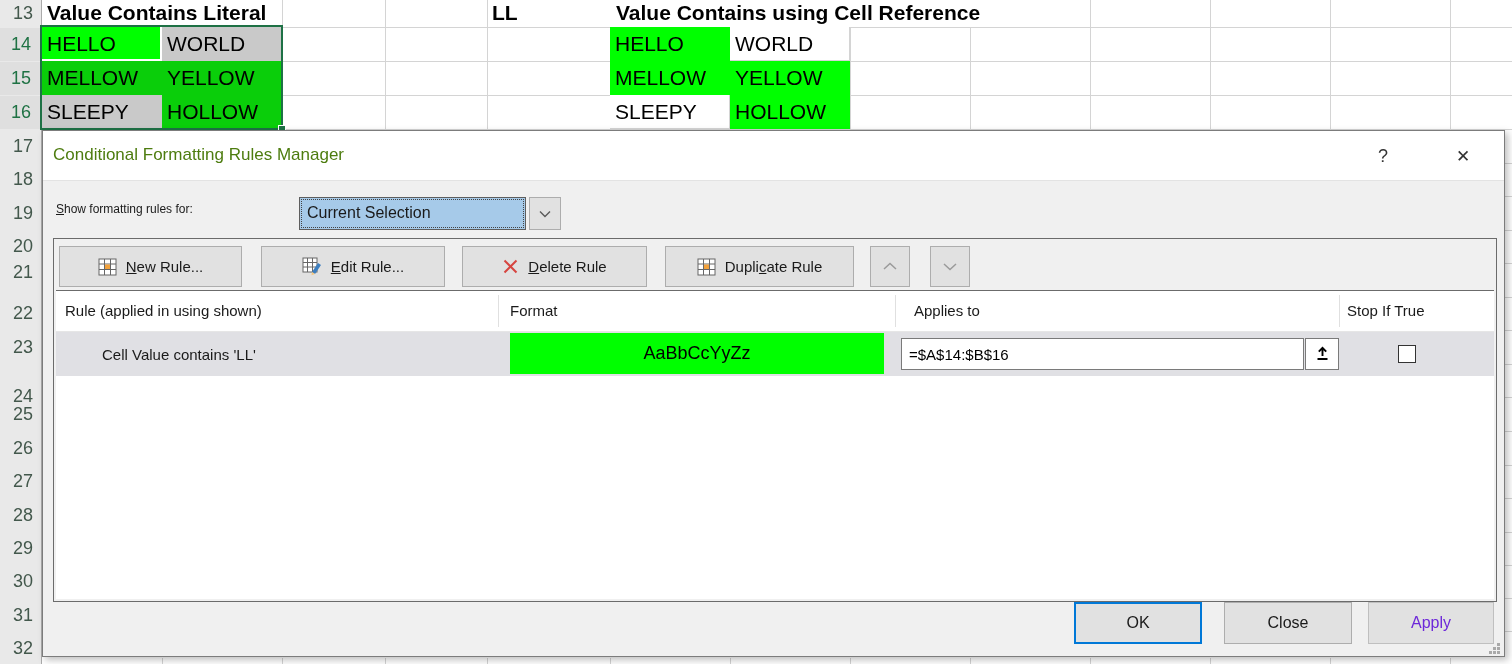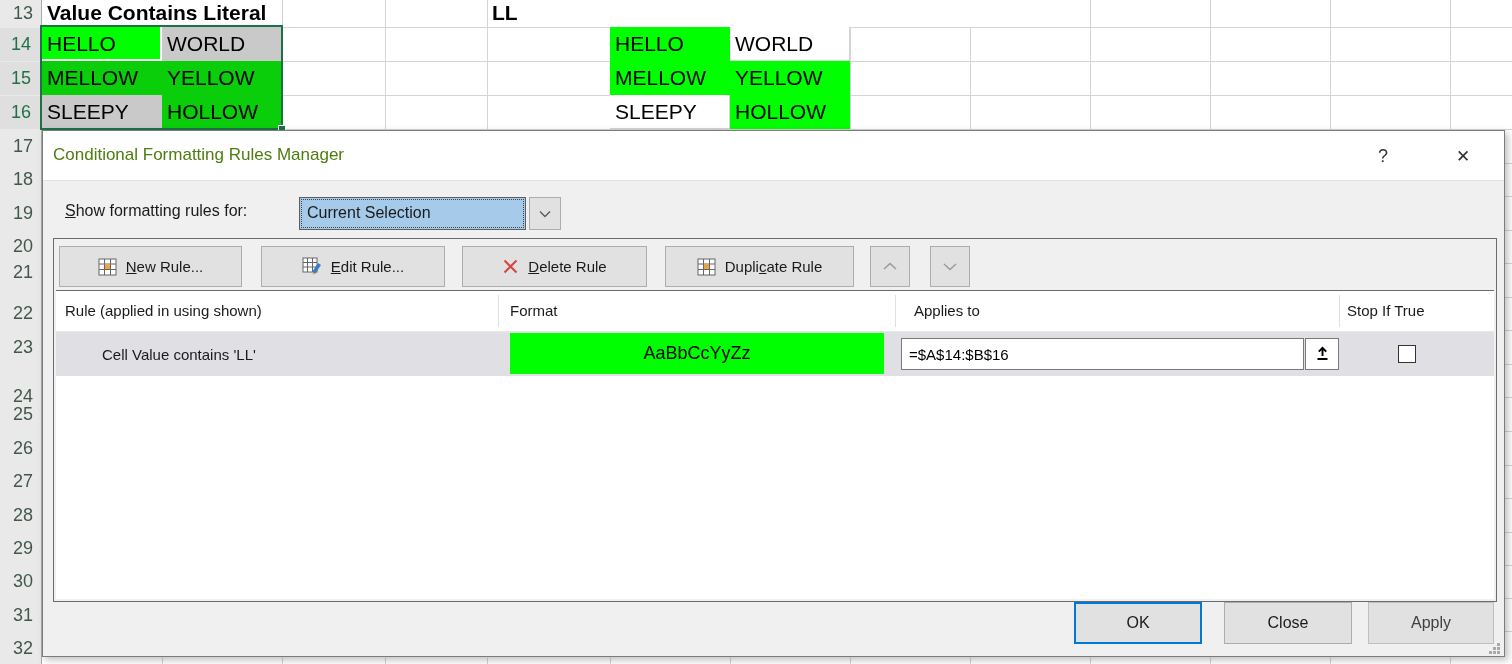--- a/index.html
+++ b/index.html
@@ -31,21 +31,21 @@
   
   .dialog { position:absolute; left:42px; top:130px; width:1463px; height:527px;
     background:#F0F0F0; border:1px solid #7C7C7C; box-shadow:3px 3px 7px rgba(0,0,0,.25);
     font-size:15px; color:#1A1A1A; }
   .titlebar { position:absolute; left:0; top:0; right:0; height:50px; background:#fff;
     border-bottom:1px solid #E3E3E3; }
   .dlg-title { position:absolute; left:10px; top:14px; font-size:17px; color:#4d7c0f; }
   .cap-btn { position:absolute; top:0; width:44px; height:50px; display:flex;
     align-items:center; justify-content:center; font-size:18px; color:#333; background:transparent; }
   .help-btn { left:1318px; } .close-btn { left:1398px; font-size:17px; }
-  .show-label { position:absolute; left:22px; top:71px; font-size:16px;text-align:right; }
+  .show-label { position:absolute; left:13px; top:71px; font-size:12px;text-align:right; }
   .accel { text-decoration:underline; }
   .combo { position:absolute; left:256px; top:66px; width:262px; height:33px; }
   .combo-text { position:absolute; left:0; top:0; width:227px; height:33px;
     background:#A6CAE9; border:1px solid #5E5E5E; outline:1px dotted #444; outline-offset:-3px;
     line-height:30px; padding-left:7px; font-size:16px; color:#1A1A1A; }
   .combo-btn { position:absolute; left:230px; top:0; width:32px; height:33px;
     background:#E1E1E1; border:1px solid #ADADAD; display:flex; align-items:center; justify-content:center; }
   .frame { position:absolute; left:10px; top:107px; width:1444px; height:364px;
     border:1px solid #6B6B6B; background:#F0F0F0; }
   .tbtn { position:absolute; top:7px; height:41px; background:#E1E1E1; border:1px solid #ADADAD;
@@ -65,21 +65,21 @@
     border:1px solid #7A7A7A; font-size:15px; line-height:30px; padding-left:7px;
     font-family:"Liberation Sans", sans-serif; color:#000; }
   .collapse-btn { position:absolute; left:1249px; top:6px; width:34px; height:32px; background:#fff;
     border:1px solid #7A7A7A; display:flex; align-items:center; justify-content:center; }
   .stop-checkbox { position:absolute; left:1342px; top:13px; width:18px; height:18px;
     background:#fff; border:1px solid #333; }
   .footer-btn { position:absolute; top:471px; height:42px; background:#E1E1E1;
     display:flex; align-items:center; justify-content:center; font-size:16px; color:#1A1A1A; }
   .ok-btn { left:1031px; width:128px; border:2px solid #0078D7; }
   .close2-btn { left:1181px; width:128px; border:1px solid #ADADAD; }
-  .apply-btn { left:1325px; width:126px; border:1px solid #BFBFBF; color:#404040; }
+  .apply-btn { left:1325px; width:126px; border:1px solid #BFBFBF; color:#6d28d9; }
   .grip { position:absolute; right:3px; bottom:3px; width:12px; height:12px; }
 </style>
 </head>
 <body>
 
 <div id="screen">
 
   <div class="hl" style="left:0;top:27px;width:1512px;"></div>
   <div class="hl" style="left:0;top:61px;width:1512px;"></div>
   <div class="hl" style="left:0;top:95px;width:1512px;"></div>
@@ -143,20 +143,21 @@
   <div class="rownum" style="top:431px;height:34px;">26</div>
   <div class="rownum" style="top:465px;height:33px;">27</div>
   <div class="rownum" style="top:498px;height:34px;text-align:right;">28</div>
   <div class="rownum" style="top:532px;height:33px;">29</div>
   <div class="rownum" style="top:565px;height:33px;">30</div>
   <div class="rownum" style="top:598px;height:34px;">31</div>
   <div class="rownum" style="top:632px;height:32px;">32</div>
 
   <div class="sheet-h" style="left:47px;">Value Contains Literal</div>
   <div class="sheet-h" style="left:492px;">LL</div>
+  <div class="sheet-h" style="left:616px;">Value Contains using Cell Reference</div>
 
   <div class="cell" style="left:42px;top:27px;width:120px;" data-fill="green-active">HELLO</div>
   <div class="cell" style="left:162px;top:27px;width:120px;" data-fill="gray-dim">WORLD</div>
   <div class="cell" style="left:42px;top:61px;width:120px;" data-fill="green-dim">MELLOW</div>
   <div class="cell" style="left:162px;top:61px;width:120px;" data-fill="green-dim">YELLOW</div>
   <div class="cell" style="left:42px;top:95px;width:120px;" data-fill="gray-dim">SLEEPY</div>
   <div class="cell" style="left:162px;top:95px;width:120px;" data-fill="green-dim">HOLLOW</div>
 
   <div class="cell" style="left:610px;top:27px;width:120px;" data-fill="green">HELLO</div>
   <div class="cell" style="left:730px;top:27px;width:120px;" data-fill="white">WORLD</div>

